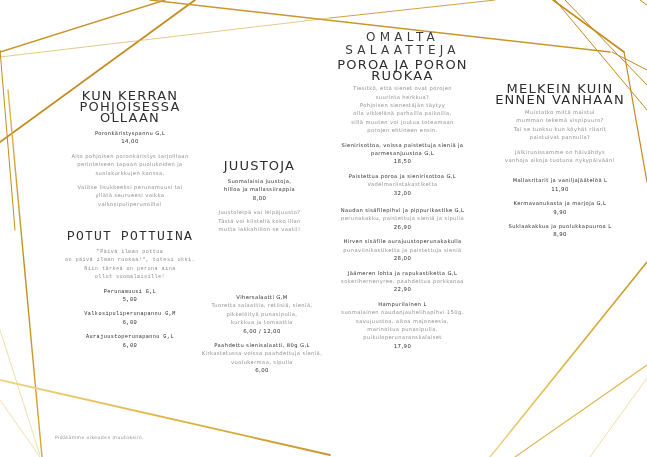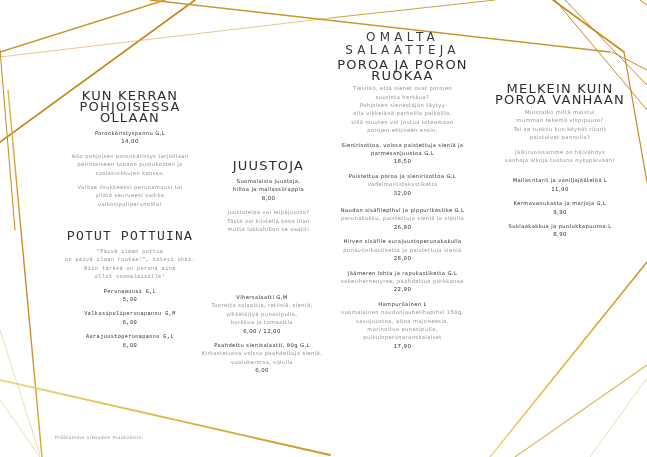--- a/index.html
+++ b/index.html
@@ -89,21 +89,21 @@
   <p class="price">6,00</p>
   <div class="gap"></div>
   <p class="item">Aurajuustoperunapannu G,L</p>
   <p class="price">6,00</p>
 </div>
 
 <div class="col" style="left:55px; top:434px; width:120px; text-align:left;">
   <p class="desc" style="font-size:4.6px;">Pidätämme oikeuden muutoksiin.</p>
 </div>
 
-<div class="col" style="left:196px; top:160px; width:145px;text-align:center;">
+<div class="col" style="left:187px; top:160px; width:145px;text-align:center;">
   <p class="h">JUUSTOJA</p>
   <div class="gap"></div>
   <p class="item">Suomalaisia juustoja,</p>
   <p class="item">hilloa ja mallassiirappia</p>
   <p class="price">8,00</p>
   <div class="gap"></div>
   <p class="desc">Juustoleipä vai leipäjuusto?</p>
   <p class="desc">Tästä voi kiistellä koko illan</p>
   <p class="desc">mutta lakkahillon se vaatii!</p>
 </div>
@@ -160,21 +160,21 @@
   <p class="desc">suomalainen naudanjauhelihapihvi 150g,</p>
   <p class="desc">savujuustoa, aitoa majoneesia,</p>
   <p class="desc">marinoitua punasipulia,</p>
   <p class="desc">puikuloperunaranskalaiset</p>
   <p class="price">17,90</p>
 </div>
 
 <div class="col" style="left:480px; top:77px; width:160px;">
   <div class="gap"></div>
   <p class="h">MELKEIN KUIN</p>
-  <p class="h">POROA VANHAAN</p>
+  <p class="h">ENNEN VANHAAN</p>
   <div class="gap-s"></div>
   <p class="desc">Muistatko miltä maistui</p>
   <p class="desc">mumman tekemä vispipuuro?</p>
   <p class="desc">Tai se tuoksu kun köyhät ritarit</p>
   <p class="desc">paistuivat pannulla?</p>
   <div class="gap"></div>
   <p class="desc">Jälkiruoissamme on häivähdys</p>
   <p class="desc">vanhoja aikoja tuotuna nykypäivään!</p>
   <div class="gap"></div>
   <div class="gap"></div>

